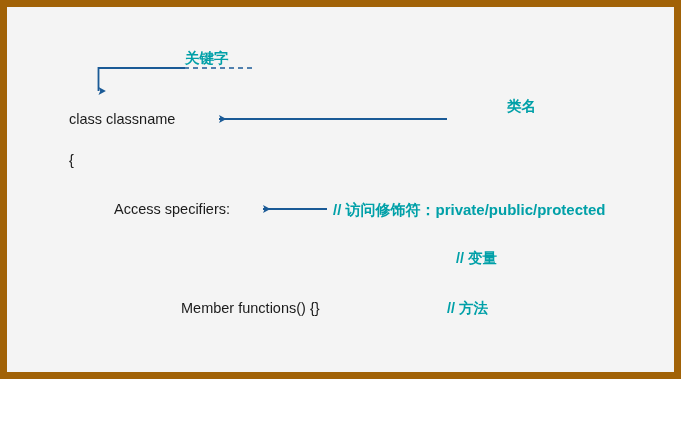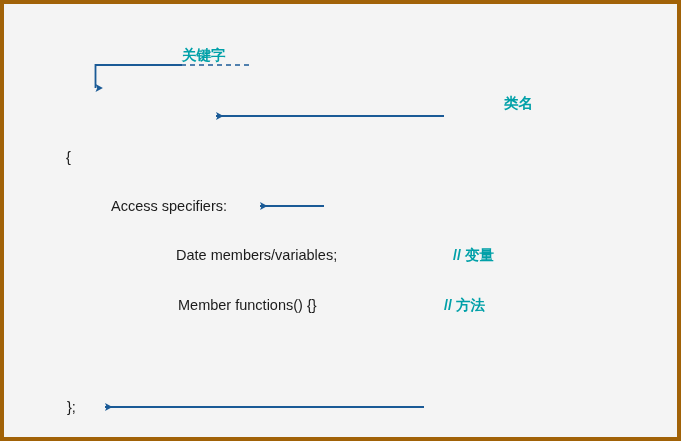--- a/index.html
+++ b/index.html
@@ -3,23 +3,23 @@
 <meta charset="utf-8">
 <style>
   html, body {
     margin: 0;
     padding: 0;
     background: #ffffff;
   }
   #canvas {
     position: relative;
     width: 681px;
-    height: 441px;
+    height: 379px;
     background: #f4f4f4;
-    border: 4px solid #a16207;
+    border: 7px solid #a16207;
     box-sizing: border-box;
     overflow: hidden;
     font-family: "Liberation Sans", "DejaVu Sans", sans-serif;
     padding-left: 35px;
   }
   #arrow-layer {
     position: absolute;
     left: 0;
     top: 0;
     width: 681px;
@@ -68,29 +68,30 @@
 
     <line x1="440" y1="112" x2="212" y2="112" stroke="#1a5a96" stroke-width="1.8" marker-end="url(#arrowLeft)"></line>
 
     <line x1="320" y1="202" x2="256" y2="202" stroke="#1a5a96" stroke-width="1.8" marker-end="url(#arrowLeft)"></line>
 
     <line x1="420" y1="403" x2="101" y2="403" stroke="#1a5a96" stroke-width="1.8" marker-end="url(#arrowLeft)"></line>
   </svg>
 
   <div class="note-text" style="left:178px; top:44px;">关键字</div>
 
+  <div class="code-text" style="left:62px; top:105px;">class classname</div>
 
   <div class="note-text" style="left:500px; top:92px;">类名</div>
 
   <div class="code-text" style="left:62px; top:146px;">{</div>
 
   <div class="code-text" style="left:107px; top:195px;">Access specifiers:</div>
 
+  <div class="note-text big" style="left:326px; top:195px;">// 访问修饰符：private/public/protected</div>
 
-  <div class="code-text" style="left:172px; top:244px;">Date members/variables;</div>
 
   <div class="note-text" style="left:440px; top:244px;margin-left:9px;">// 变量</div>
 
   <div class="code-text" style="left:174px; top:294px;">Member functions() {}</div>
 
   <div class="note-text" style="left:440px; top:294px;">// 方法</div>
 
   <div class="code-text" style="left:63px; top:396px;">};</div>
 
 

